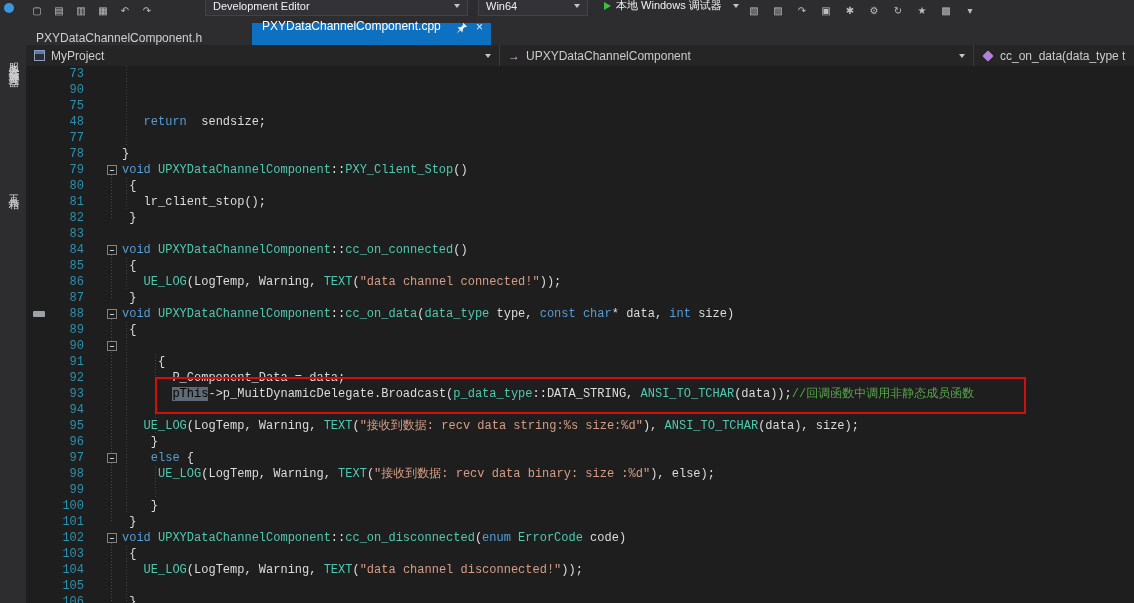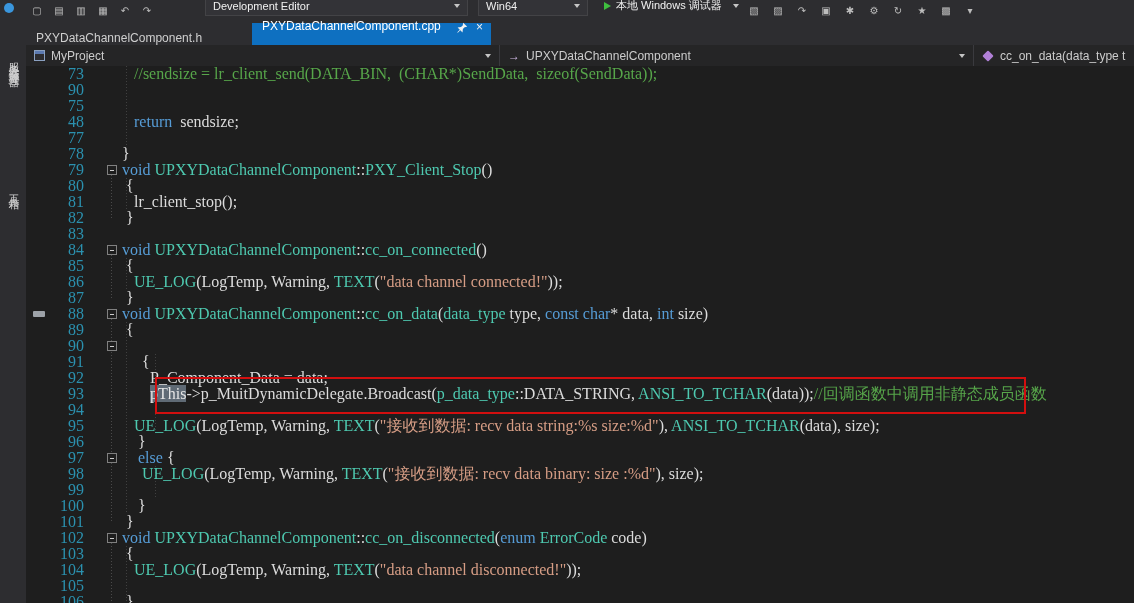--- a/index.html
+++ b/index.html
@@ -41,36 +41,36 @@
   .navsec{display:flex;align-items:center;gap:6px;font-size:12px;color:#cccccc;padding:0 8px;border-right:1px solid #3a3a3e;position:relative;white-space:nowrap}
   .navsec.s1{width:474px}
   .navsec.s2{width:474px}
   .navsec.s3{flex:1;overflow:hidden;border-right:none}
   .ncaret{position:absolute;right:8px;width:0;height:0;border-left:3.5px solid transparent;border-right:3.5px solid transparent;border-top:4px solid #c5c5c5}
   .proj-icon{width:11px;height:11px;border:1px solid #8aa0c0;background:#2d2d30;box-shadow:inset 0 3px 0 #5b79b0;flex:none}
   .arrow-ico{color:#cdb6e2;font-size:12px;line-height:1}
   .method-icon{width:8px;height:8px;background:#b180d7;transform:rotate(45deg);border-radius:1px;flex:none;margin:0 2px}
 
   
-  .editor{position:absolute;left:26px;top:66px;right:0;bottom:0;background:var(--editor_bg,#1e1e1e);overflow:hidden;font-family:Liberation Serif, serif;font-size:16px}
+  .editor{position:absolute;left:26px;top:66px;right:0;bottom:0;background:var(--editor_bg,#1e1e1e);overflow:hidden;font-family:Liberation Mono, monospace;font-size:12px}
   .g{position:absolute;width:1px;background-image:repeating-linear-gradient(to bottom,#404040 0,#404040 1px,transparent 1px,transparent 3px)}
   .g.fl{background-image:repeating-linear-gradient(to bottom,#4a4a4a 0,#4a4a4a 1px,transparent 1px,transparent 3px)}
   .cl{display:flex;height:16px;line-height:16px;position:relative}
   .ln{flex:none;width:58px;text-align:right;color:var(--line_number,#2b91af)}
   .foldcol{flex:none;width:38px;position:relative}
   .foldbox{position:absolute;left:23px;top:3px;width:10px;height:10px;border:1px solid #808080;background:var(--editor_bg,#1e1e1e)}
   .foldbox::after{content:"";position:absolute;left:2px;right:2px;top:4px;height:1px;background:#cccccc}
   .bookmark{position:absolute;left:7px;top:5px;width:12px;height:6px;background:#9da2a8;border-radius:1px}
   .ct{flex:none;white-space:pre;color:var(--plain_text,#dcdcdc)}
   .tk-d{color:var(--plain_text,#dcdcdc)}
   .tk-k{color:var(--keyword,#569cd6)}
   .tk-t{color:var(--type_name,#4ec9b0)}
   .tk-s{color:var(--string_literal,#d69d85)}
   .tk-c{color:var(--comment,#57a64a)}
-  .tk-sel{background:var(--selection_bg,#5f6a75);color:#e5e5e5}
+  .tk-sel{background:var(--selection_bg,#5f6a75);color:#000000}
   .redbox{position:absolute;left:129px;top:311px;width:871px;height:37px;border:2px solid var(--annotation_red,#d20f0f);pointer-events:none}
 </style>
 </head>
 <body>
 
 <div class="toolbar">
   <span class="blue-dot"></span>
   <span class="tbgroup left"><span class="tbi">▢</span><span class="tbi">▤</span><span class="tbi">▥</span><span class="tbi">▦</span><span class="tbi">↶</span><span class="tbi">↷</span></span>
   <div class="combo c1">
     <span>Development Editor</span>
@@ -137,21 +137,21 @@
 
   <div class="g fl" style="left:85px;top:109px;height:43px"></div>
   <div class="g fl" style="left:85px;top:189px;height:43px"></div>
   <div class="g fl" style="left:85px;top:253px;height:203px"></div>
   <div class="g fl" style="left:85px;top:477px;height:60px"></div>
 
   <div>
       <div class="cl">
         <span class="ln">73</span>
         <span class="foldcol"></span>
-        <span class="ct"><span class="tk-d">   </span><span class="tk-c">//sendsize = lr_client_send(DATA_BIN,  (CHAR*)SendData,  sizeof(SendData));</span></span>
+        <span class="ct"><span class="tk-d">   </span></span>
       </div>
       <div class="cl">
         <span class="ln">90</span>
         <span class="foldcol"></span>
         <span class="ct"></span>
       </div>
       <div class="cl">
         <span class="ln">75</span>
         <span class="foldcol"></span>
         <span class="ct"></span>
@@ -272,21 +272,21 @@
       <div class="cl">
         <span class="ln">97</span>
         <span class="foldcol">
           <span class="foldbox"></span>
         </span>
         <span class="ct"><span class="tk-d">    </span><span class="tk-k">else</span><span class="tk-d"> {</span></span>
       </div>
       <div class="cl">
         <span class="ln">98</span>
         <span class="foldcol"></span>
-        <span class="ct"><span class="tk-d">     </span><span class="tk-t">UE_LOG</span><span class="tk-d">(LogTemp, Warning, </span><span class="tk-t">TEXT</span><span class="tk-d">(</span><span class="tk-s">"接收到数据: recv data binary: size :%d"</span><span class="tk-d">), size);</span></span>
+        <span class="ct"><span class="tk-d">     </span><span class="tk-t">UE_LOG</span><span class="tk-d">(LogTemp, Warning, </span><span class="tk-t">TEXT</span><span class="tk-d">(</span><span class="tk-s">"接收到数据: recv data binary: size :%d"</span><span class="tk-d">), else);</span></span>
       </div>
       <div class="cl">
         <span class="ln">99</span>
         <span class="foldcol"></span>
         <span class="ct"></span>
       </div>
       <div class="cl">
         <span class="ln">100</span>
         <span class="foldcol"></span>
         <span class="ct"><span class="tk-d">    }</span></span>

